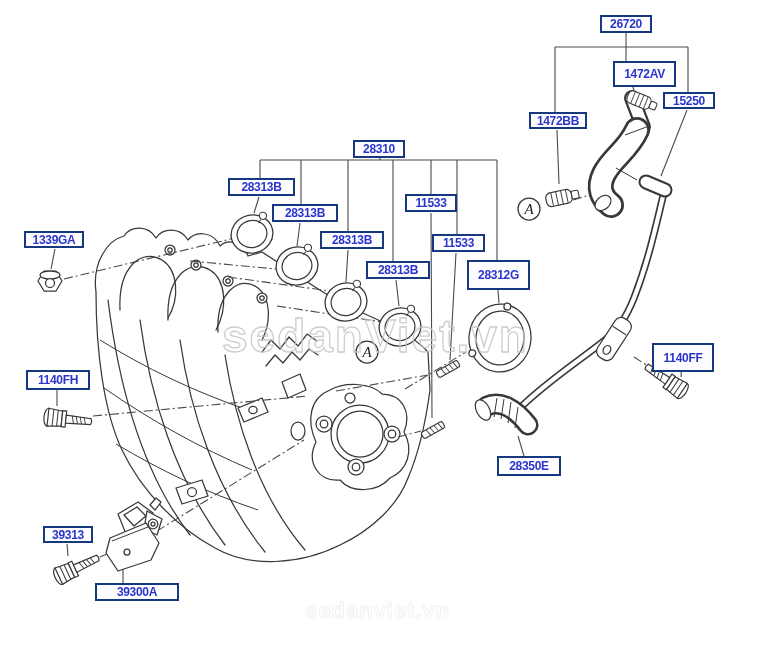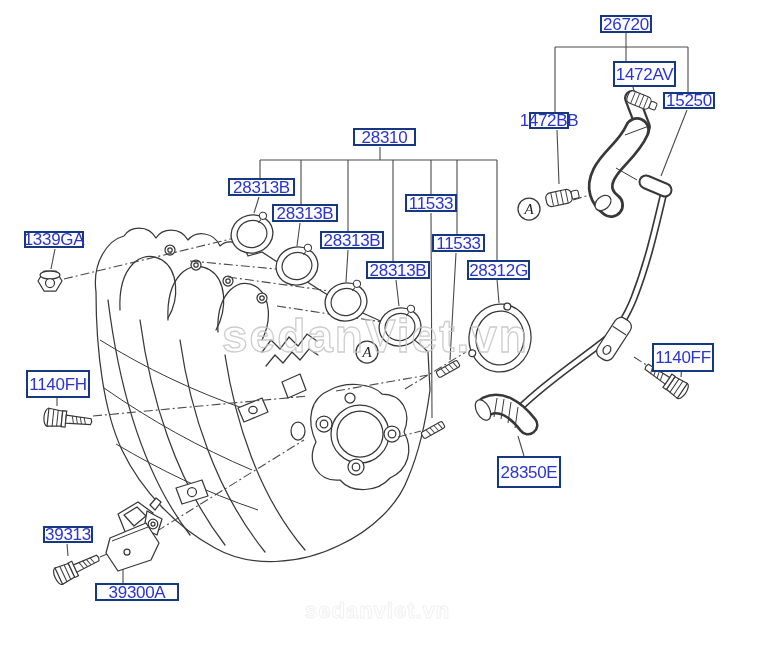--- a/index.html
+++ b/index.html
@@ -4,21 +4,21 @@
 <style>
   html,body{margin:0;padding:0;background:#fff;}
   .stage{
     position:relative;width:761px;height:666px;background:#fff;overflow:hidden;
     font-family:"Liberation Sans", sans-serif;
   }
   .stage svg{position:absolute;left:0;top:0;}
   .plabel{
     position:absolute;box-sizing:border-box;
     border:2px solid #16387f;background:#fdfdff;color:#2b35cc;
-    font-weight:normal;font-size:17px;line-height:1;letter-spacing:-0.3px;
+    font-weight:bold;font-size:12px;line-height:1;letter-spacing:-0.3px;
     display:flex;align-items:center;justify-content:center;
     white-space:nowrap;z-index:5;cursor:pointer;
   }
   .art{fill:#fff;stroke:#383838;stroke-width:1.25;stroke-linejoin:round;stroke-linecap:round;}
   .ln{fill:none;stroke:#383838;stroke-width:1.25;stroke-linecap:round;}
   .thin{fill:none;stroke:#383838;stroke-width:1;}
   .leader{fill:none;stroke:#4a4a4a;stroke-width:1.1;}
   .dash{fill:none;stroke:#4a4a4a;stroke-width:1.1;stroke-dasharray:9 3 2 3;}
   .tubeB{fill:none;stroke:#383838;stroke-linecap:round;}
   .tubeW{fill:none;stroke:#ffffff;stroke-linecap:round;}
@@ -225,29 +225,29 @@
       <text class="aletter" x="367" y="357" text-anchor="middle">A</text>
     </g>
 
     <text class="wm" x="222" y="352" font-size="46">sedanViet.vn</text>
     <text class="wm2" x="305" y="618" font-size="22">sedanviet.vn</text>
   </svg>
 
   <div class="plabel" style="left:600px;top:15px;width:52px;height:18px">26720</div>
   <div class="plabel" style="left:613px;top:61px;width:63px;height:26px">1472AV</div>
   <div class="plabel" style="left:663px;top:92px;width:52px;height:17px">15250</div>
-  <div class="plabel" style="left:529px;top:112px;width:40px;height:17px">1472BB</div>
-  <div class="plabel" style="left:353px;top:128px;width:63px;height:18px">28310</div>
+  <div class="plabel" style="left:529px;top:112px;width:58px;height:17px">1472BB</div>
+  <div class="plabel" style="left:353px;top:140px;width:52px;height:18px">28310</div>
   <div class="plabel" style="left:228px;top:178px;width:67px;height:18px">28313B</div>
   <div class="plabel" style="left:272px;top:204px;width:66px;height:18px">28313B</div>
   <div class="plabel" style="left:320px;top:231px;width:64px;height:18px">28313B</div>
   <div class="plabel" style="left:405px;top:194px;width:52px;height:18px">11533</div>
   <div class="plabel" style="left:432px;top:234px;width:53px;height:18px">11533</div>
   <div class="plabel" style="left:366px;top:261px;width:64px;height:18px">28313B</div>
-  <div class="plabel" style="left:467px;top:260px;width:63px;height:20px">28312G</div>
+  <div class="plabel" style="left:467px;top:260px;width:63px;height:30px">28312G</div>
   <div class="plabel" style="left:24px;top:231px;width:60px;height:17px">1339GA</div>
-  <div class="plabel" style="left:26px;top:370px;width:64px;height:28px">1140FH</div>
+  <div class="plabel" style="left:26px;top:370px;width:64px;height:20px">1140FH</div>
   <div class="plabel" style="left:652px;top:343px;width:62px;height:29px">1140FF</div>
-  <div class="plabel" style="left:497px;top:456px;width:64px;height:32px">28350E</div>
+  <div class="plabel" style="left:497px;top:456px;width:64px;height:20px">28350E</div>
   <div class="plabel" style="left:43px;top:526px;width:50px;height:17px">39313</div>
   <div class="plabel" style="left:95px;top:583px;width:84px;height:18px">39300A</div>
 
 </div>
 
 </body></html>

